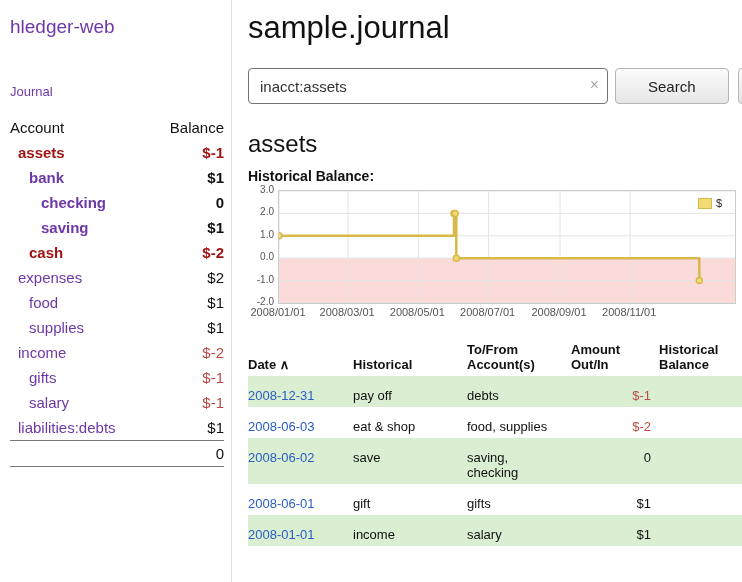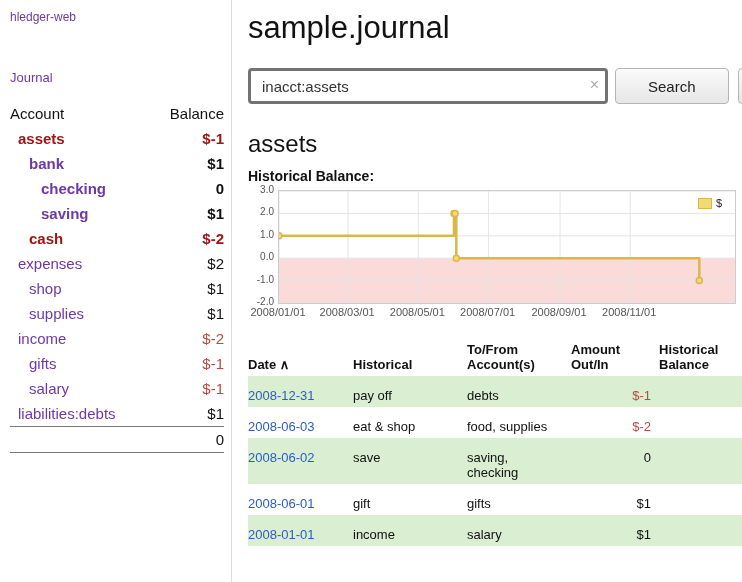--- a/index.html
+++ b/index.html
@@ -2,42 +2,42 @@
 <html style="--purple: #6d38a8; --blue: #2a5cc5; --neg: #b84a44; --negdark: #a01414; --green: #daeed2; --chartline: #d9b84a; --chartmarker: #f2da74; --chartneg: #fbdada;"><head>
 <meta charset="utf-8">
 <title>hledger-web</title>
 <style>
   html,body{margin:0;padding:0;overflow:hidden}
   body{width:742px;height:582px;background:#fff;font-family:"Liberation Sans",sans-serif;color:#111}
   .app{display:flex;width:742px;height:582px}
 
   
   .sidebar{width:232px;flex:none;border-right:1px solid #ddd;padding:8px 0 0 10px;box-sizing:border-box}
-  .brand{margin:2px 0 46px;font-size:12px}
+  .brand{margin:8px 0 46px;font-size:19px}
   .journal{margin:0 0 16px;font-size:13px}
   a{text-decoration:none;cursor:pointer}
   a.plink{color:var(--purple,#6d38a8)}
   a.rd{color:var(--negdark,#a01414)}
   table.accounts{width:214px;border-collapse:collapse;font-size:15px}
   table.accounts th{font-weight:400;text-align:left;padding:4px 0;color:#111}
   table.accounts th.hb{text-align:right}
   table.accounts td{padding:4px 0}
   td.bal{text-align:right;padding-right:2px}
   .l1{padding-left:8px!important}.l2{padding-left:19px!important}.l3{padding-left:31px!important}
   .b{font-weight:700}
   .rd{color:var(--negdark,#a01414)}
   .ng{color:var(--neg,#b84a44)}
   tr.total td{border-top:1px solid #777;border-bottom:1px solid #777}
 
   
   .main{flex:1;padding:0 8px 0 16px;box-sizing:border-box}
   h1{font-size:31px;font-weight:400;margin:10px 0 22px;color:#111}
   .searchrow{display:flex;align-items:center}
   .searchwrap{position:relative;width:360px;flex:none}
-  .search-input{width:100%;height:36px;box-sizing:border-box;border:3px solid #737373;border-radius:4px;padding:6px 28px 6px 11px;font-size:15px;font-family:inherit;color:#333;background:#fff}
+  .search-input{width:100%;height:36px;box-sizing:border-box;border:1px solid #737373;border-radius:4px;padding:6px 28px 6px 11px;font-size:15px;font-family:inherit;color:#333;background:#fff}
   .clear-x{position:absolute;right:9px;top:8px;color:#aaa;font-size:16px;line-height:18px}
   .btn{height:36px;margin-left:7px;border:1px solid #b5b5b5;border-radius:4px;background:linear-gradient(#fbfbfb,#e6e6e6);font-size:15px;font-family:inherit;color:#222;padding:0 32px;cursor:pointer}
   .btn.help{margin-left:9px;padding:0 13px}
   h2{font-size:24px;font-weight:500;margin:26px 0 10px}
   .chart-title{font-size:14px;font-weight:700;margin:0 0 6px}
 
   
   .chart{position:relative;width:488px;height:134px}
   .ylabels{position:absolute;left:0;top:0;width:26px;height:112px}
   .ytick{position:absolute;right:0;width:26px;text-align:right;font-size:10px;color:#555}
@@ -98,21 +98,21 @@
         </tr>
         <tr>
           <td class="l2"><a class="plink rd b">cash</a></td>
           <td class="bal rd b">$-2</td>
         </tr>
         <tr>
           <td class="l1"><a class="plink">expenses</a></td>
           <td class="bal">$2</td>
         </tr>
         <tr>
-          <td class="l2"><a class="plink">shop</a></td>
+          <td class="l2"><a class="plink">food</a></td>
           <td class="bal">$1</td>
         </tr>
         <tr>
           <td class="l2"><a class="plink">supplies</a></td>
           <td class="bal">$1</td>
         </tr>
         <tr>
           <td class="l1"><a class="plink">income</a></td>
           <td class="bal ng">$-2</td>
         </tr>

